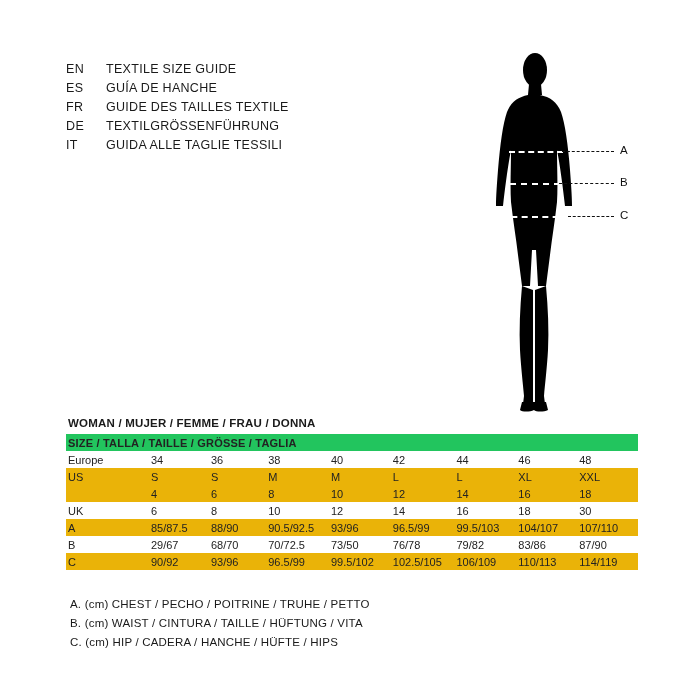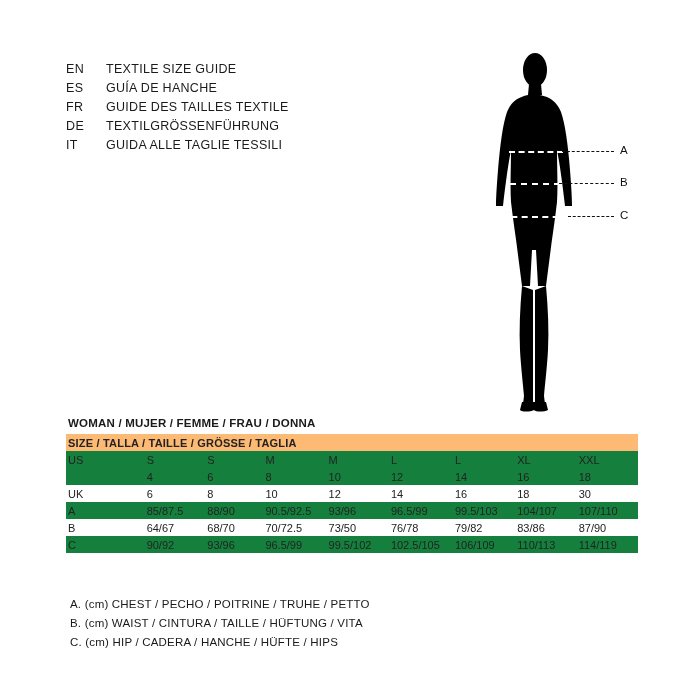--- a/index.html
+++ b/index.html
@@ -89,27 +89,27 @@
     font-size: 11px;
     color: #222222;
   }
   table.size-table td {
     height: 17px;
     padding: 0 0 0 2px;
     vertical-align: middle;
     white-space: nowrap;
   }
   .row-shaded td {
-    background: #15803d;
+    background: #eab308;
   }
   .row-plain td {
     background: #ffffff;
   }
   .row-header td {
-    background: #fdba74;
+    background: #22c55e;
     font-weight: bold;
     letter-spacing: 0.2px;
   }
   .col-label {
     width: 100px;
   }
   .val-cell {
     width: 67px;
   }
 
@@ -222,20 +222,31 @@
 </div>
 
 <div class="table-area">
   <div class="gender-head">WOMAN / MUJER / FEMME / FRAU / DONNA</div>
   <table class="size-table">
     <tbody>
       <tr class="row-header">
         <td class="col-label" colspan="9">SIZE / TALLA / TAILLE / GRÖSSE / TAGLIA</td>
       </tr>
 
+      <tr class="row-plain">
+        <td class="col-label">Europe</td>
+        <td class="val-cell">34</td>
+        <td class="val-cell">36</td>
+        <td class="val-cell">38</td>
+        <td class="val-cell">40</td>
+        <td class="val-cell">42</td>
+        <td class="val-cell">44</td>
+        <td class="val-cell">46</td>
+        <td class="val-cell">48</td>
+      </tr>
 
       <tr class="row-shaded">
         <td class="col-label">US</td>
         <td class="val-cell">S</td>
         <td class="val-cell">S</td>
         <td class="val-cell">M</td>
         <td class="val-cell">M</td>
         <td class="val-cell">L</td>
         <td class="val-cell">L</td>
         <td class="val-cell">XL</td>
@@ -273,21 +284,21 @@
         <td class="val-cell">90.5/92.5</td>
         <td class="val-cell">93/96</td>
         <td class="val-cell">96.5/99</td>
         <td class="val-cell">99.5/103</td>
         <td class="val-cell">104/107</td>
         <td class="val-cell">107/110</td>
       </tr>
 
       <tr class="row-plain">
         <td class="col-label">B</td>
-        <td class="val-cell">64/67</td>
+        <td class="val-cell">29/67</td>
         <td class="val-cell">68/70</td>
         <td class="val-cell">70/72.5</td>
         <td class="val-cell">73/50</td>
         <td class="val-cell">76/78</td>
         <td class="val-cell">79/82</td>
         <td class="val-cell">83/86</td>
         <td class="val-cell">87/90</td>
       </tr>
 
       <tr class="row-shaded">

